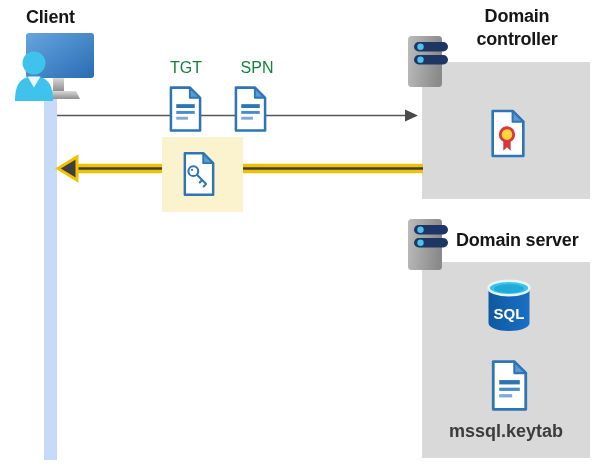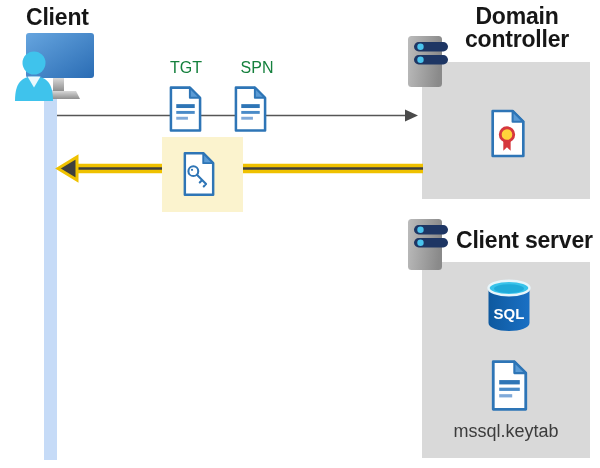--- a/index.html
+++ b/index.html
@@ -1,23 +1,23 @@
 <!DOCTYPE html>
 <html><head>
 <meta charset="utf-8">
 <style>
   html,body{margin:0;padding:0;background:#ffffff;}
   #canvas{
     position:relative;width:600px;height:468px;background:#ffffff;overflow:hidden;
     font-family:"Liberation Sans",sans-serif;
   }
   .abs{position:absolute;}
-  .title{font-size:23px;font-weight:700;color:#161616;line-height:23px;letter-spacing:-0.2px;}
+  .title{font-size:18px;font-weight:700;color:#161616;line-height:23px;letter-spacing:-0.2px;}
   .small-label{font-size:16px;color:#15803d;text-align:center;}
-  .keytab-label{font-size:18px;color:#3C3C3C;text-align:center;}
+  .keytab-label{font-size:18px;color:#3C3C3C;text-align:center;font-weight:bold;}
   .gray-box{background:#D9D9D9;}
   .vbar{background:#C6DBF7;}
   .highlight{background:#FBF3CE;}
   .z0{z-index:0}.z1{z-index:1}.z2{z-index:2}.z3{z-index:3}.z4{z-index:4}
   svg{display:block;}
 </style>
 </head>
 <body>
 
 <div id="canvas">
@@ -111,21 +111,21 @@
     <circle cx="14.5" cy="25.7" r="3.2" fill="#4AC4EE"></circle>
   </svg>
 
   <svg class="abs z3" style="left:488px;top:109px;" width="40" height="49" viewBox="0 0 36 48">
     <path d="M3 2 H22.5 L33 12.5 V46 H3 Z" fill="#FFFFFF" stroke="#2E75B6" stroke-width="2.6" stroke-linejoin="round"></path>
     <path d="M22.5 2 V12.5 H33 Z" fill="#5B9BD5" stroke="#2E75B6" stroke-width="2" stroke-linejoin="round"></path>
     <path d="M13.4 29 V41 L17 37.4 L20.6 41 V29 Z" fill="#D6383E"></path>
     <circle cx="17" cy="25" r="6.6" fill="#FFD43B" stroke="#D6383E" stroke-width="2.8"></circle>
   </svg>
 
-  <div class="abs title z4" style="left:456px;top:229px;width:140px;">Client server</div>
+  <div class="abs title z4" style="left:456px;top:229px;width:140px;">Domain server</div>
 
   <svg class="abs z3" style="left:406px;top:217px;" width="46" height="54" viewBox="0 0 46 54">
     <defs>
       <linearGradient id="srv2" x1="0" y1="0" x2="1" y2="0.15">
         <stop offset="0" stop-color="#BCBCBC"></stop>
           <stop offset="1" stop-color="#8A8A8A"></stop>
       </linearGradient>
     </defs>
     <rect x="2" y="2" width="34" height="51" rx="3.5" fill="url(#srv2)"></rect>
     <rect x="8" y="8" width="34" height="9.5" rx="4.75" fill="#1E3664"></rect>

